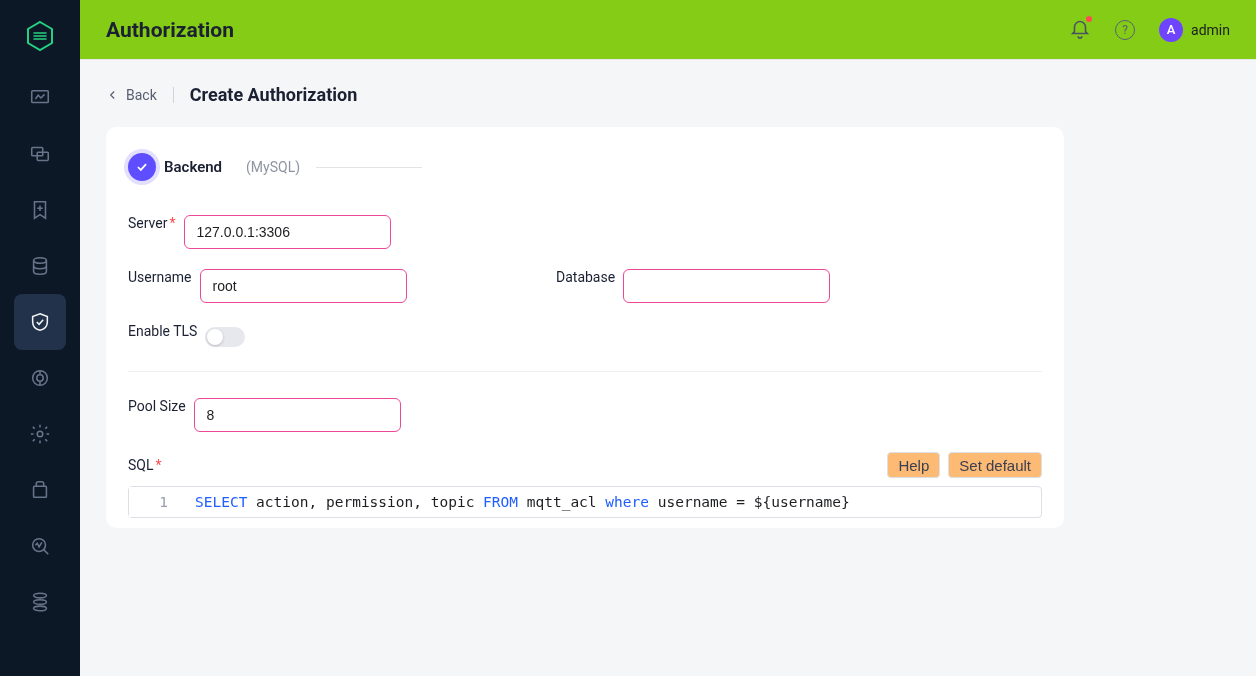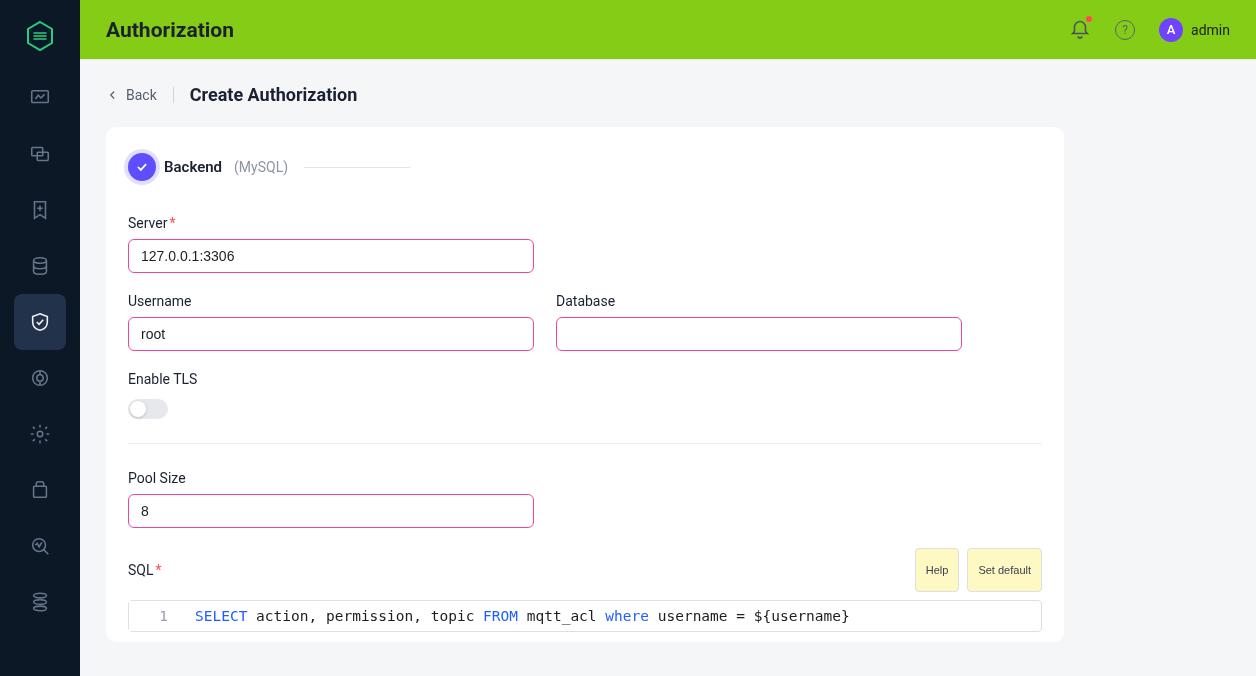--- a/index.html
+++ b/index.html
@@ -27,34 +27,34 @@
     .back-row{display:flex;align-items:center;gap:16px;margin-bottom:22px}
     .back-link{display:flex;align-items:center;gap:6px;color:#565f6f;font-size:14px;cursor:pointer;padding-right:16px;border-right:1px solid #d0d3d9}
     .back-link svg{width:14px;height:14px}
     .page-h2{font-size:18px;font-weight:700;color:#1b2133}
     .card{background:#fff;border-radius:10px;padding:26px 22px 10px;width:958px}
     .steps{display:flex;align-items:center;gap:0;margin-bottom:34px}
     .step{display:flex;align-items:center;gap:8px}
     .step-badge{width:28px;height:28px;border-radius:50%;background:#5e4eff;display:flex;align-items:center;justify-content:center;box-shadow:0 0 0 4px rgba(94,78,255,0.18)}
     .step-badge svg{width:14px;height:14px;color:#fff}
     .step-label{font-size:15px;font-weight:600;color:#1b2133}
-    .step-sub{font-size:14px;color:#8d94a2;margin-left:4px;font-weight:400}
+    .step-sub{font-size:14px;color:#8d94a2;margin-left:16px;font-weight:400}
     .step-line{height:1px;background:#e1e3e7;flex:0 0 106px;margin:0 16px}
     .form-row{display:flex;gap:22px;margin-bottom:20px}
     .form-col{flex:1;display:flex;flex-direction:column;gap:8px;max-width:406px}
-    .field-col{display:flex;flex-direction:column;gap:8px}
+    .field-col{display:flex;flex-direction:row;gap:8px}
     .form-label{font-size:14px;color:#1b2133}
     .req{color:#ff4d4f;margin-left:2px}
     .form-input{height:34px;border:1px solid #ec4899;border-radius:6px;padding:0 12px;font-size:14px;color:#1c1e21;outline:none}
     .toggle{width:40px;height:20px;border-radius:999px;background:#e7e8ed;position:relative;cursor:pointer;margin-top:4px}
     .toggle-knob{position:absolute;top:2px;left:2px;width:16px;height:16px;border-radius:50%;background:#fff;box-shadow:0 1px 3px rgba(0,0,0,0.2)}
     .divider{height:1px;background:#eceef1;margin:24px 0 26px}
     .sql-header{display:flex;align-items:center;justify-content:space-between;margin-bottom:8px}
     .sql-btns{display:flex;gap:8px}
-    .sml-btn{height:44px;padding:0 10px;border:1px solid #dcdfe4;background:#fef9c3;border-radius:4px;font-size:11px;color:#3a4050;cursor:pointer}
+    .sml-btn{height:26px;padding:0 10px;border:1px solid #dcdfe4;background:#fdba74;border-radius:4px;font-size:15px;color:#3a4050;cursor:pointer}
     .code-editor{border:1px solid #dcdfe4;border-radius:4px;display:flex;font-family:'SF Mono',Monaco,Consolas,monospace;font-size:14.5px;line-height:30px;background:#fff}
     .gutter{width:56px;text-align:right;padding-right:16px;color:#99a0ac;background:#fff;border-right:1px solid transparent}
     .code-body{flex:1;padding-left:10px;white-space:pre;color:#1c1e21}
     .kw{color:#1f5eff}
   </style>
 </head>
 <body>
 
 <div class="root">
   <div class="sidebar">

